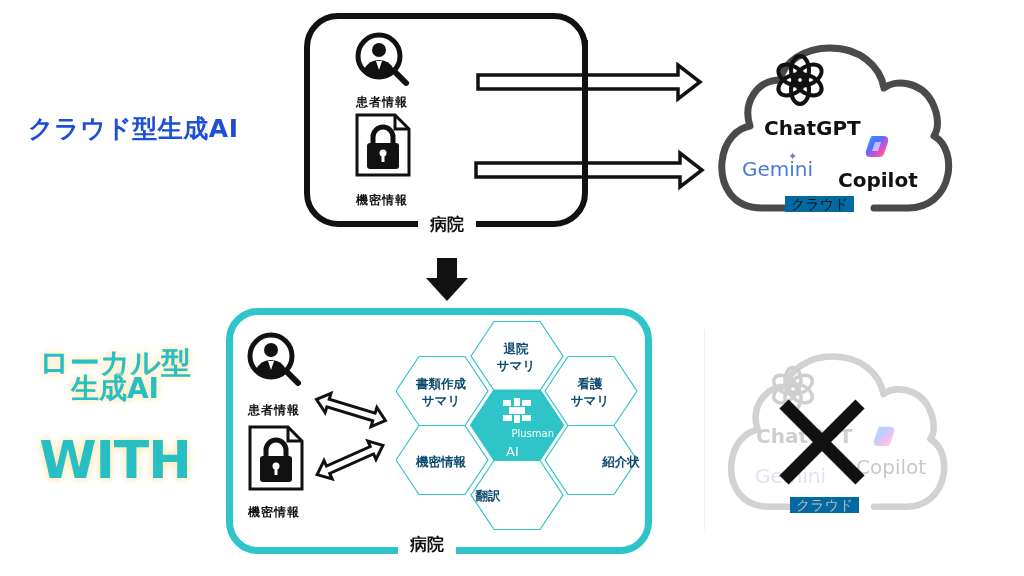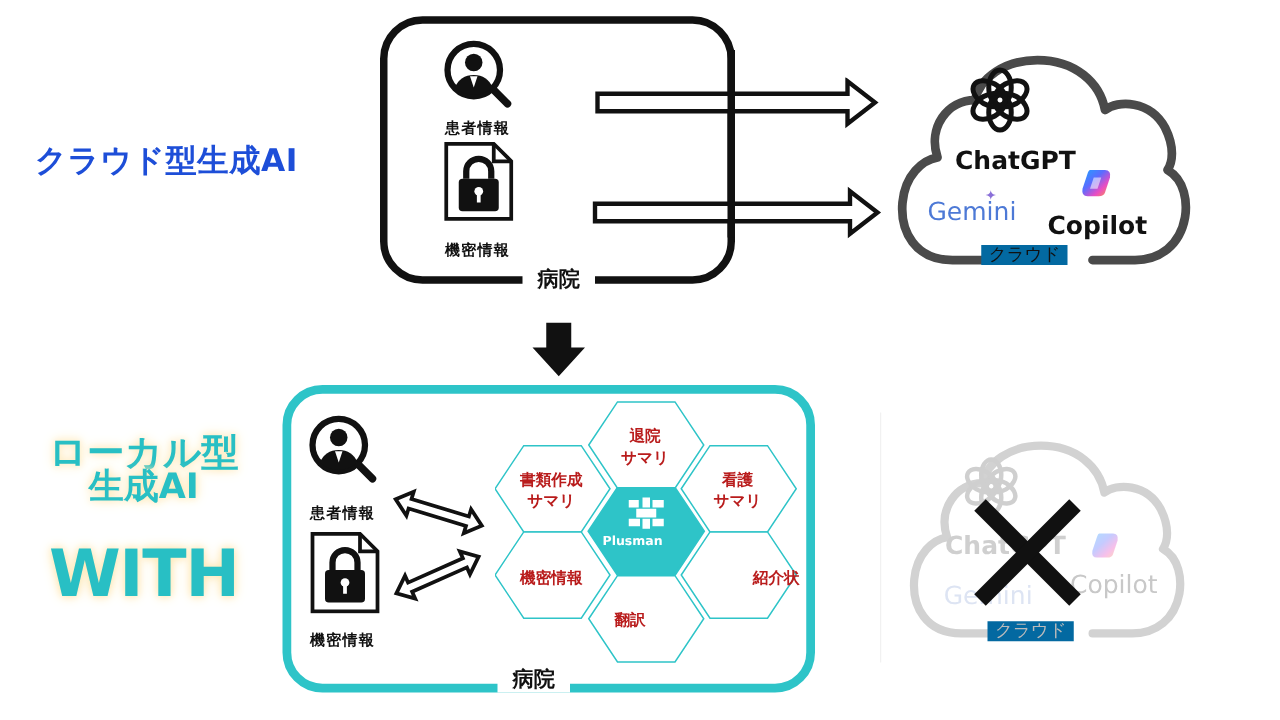--- a/index.html
+++ b/index.html
@@ -22,21 +22,21 @@
   .brand-chatgpt { font-size: 20px; font-weight: bold; color: #111; white-space: nowrap; }
   .brand-gemini { font-size: 20px; color: #4d79d6; white-space: nowrap; }
   .brand-copilot { font-size: 20px; font-weight: bold; color: #111; white-space: nowrap; text-align: center; }
 
   
   .local-title { left: 20px; width: 190px; text-align: center; color: #28bfc4; font-weight: bold;
                  text-shadow: 0 0 6px #fde9b8, 0 0 10px #fde9b8; white-space: nowrap; }
   .hosp-box-bottom { left: 226px; top: 308px; width: 412px; height: 232px; border: 7px solid #2ec4c8; border-radius: 32px; }
   .hosp-label-bottom { left: 398px; top: 534px; padding: 0 12px; background: #fff; font-size: 17px; font-weight: bold; line-height: 20px; }
 
-  .hex-label { font-size: 12.5px; font-weight: bold; text-align: center; line-height: 17px; white-space: nowrap; color: #b91c1c; }
+  .hex-label { font-size: 12.5px; font-weight: bold; text-align: center; line-height: 17px; white-space: nowrap; color: #0c4a6e; }
 
   .faded-panel { left: 704px; top: 330px; width: 1px; height: 200px; background: #f1f1f1; }
 </style>
 </head>
 <body>
 
 <div class="abs cloud-ai-title">クラウド型生成AI</div>
 
 <div class="abs hosp-box-top"></div>
 <div class="abs hosp-label-top">病院</div>
@@ -154,35 +154,35 @@
 <div class="abs hex-label" style="left:401px;top:375px;width:80px">
   <div>書類作成</div>
   <div>サマリ</div>
 </div>
 <div class="abs hex-label" style="left:550px;top:375px;width:80px">
   <div>看護</div>
   <div>サマリ</div>
 </div>
 <div class="abs hex-label" style="left:401px;top:453px;width:80px">機密情報</div>
 <div class="abs hex-label" style="left:581px;top:453px;width:80px">紹介状</div>
-<div class="abs hex-label" style="left:464px;top:487px;width:80px">翻訳</div>
+<div class="abs hex-label" style="left:448px;top:487px;width:80px">翻訳</div>
 
 <svg class="abs" style="left:500px;top:397px" width="34" height="28" viewBox="0 0 34 28">
   <g fill="#fff">
     <rect x="3" y="3" width="8" height="6"></rect>
       <rect x="14" y="1" width="6" height="8"></rect>
       <rect x="22" y="3" width="9" height="6"></rect>
     <rect x="9" y="10" width="16" height="7"></rect>
     <rect x="3" y="18" width="9" height="6"></rect>
       <rect x="14" y="18" width="6" height="8"></rect>
       <rect x="22" y="18" width="9" height="6"></rect>
   </g>
 </svg>
-<div class="abs" style="left:482px;top:428px;width:72px;text-align:left;color:#fff;font-size:10px;font-weight:bold">Plusman</div>
-<div class="abs" style="left:458px;top:444px;width:72px;color:#fff;font-size:13px">AI</div>
+<div class="abs" style="left:482px;top:428px;width:72px;text-align:right;color:#fff;font-size:10px;font-weight:normal">Plusman</div>
+<div class="abs" style="left:506px;top:444px;width:72px;color:#fff;font-size:13px">AI</div>
 
 <div class="abs faded-panel"></div>
 <svg class="abs" style="left:722px;top:346px" width="230" height="175" viewBox="0 0 245 180">
   <path d="M80 168 H50 C20 168 8 145 10 122 C12 100 26 88 38 86 C30 62 46 40 68 40 C72 22 92 8 118 8 C148 8 168 26 172 48 C182 40 208 40 220 62 C228 78 226 90 222 96 C236 104 238 122 236 134 C232 156 216 168 196 168 H162" fill="none" stroke="#d2d2d2" stroke-width="7" stroke-linecap="round" stroke-linejoin="round"></path>
 </svg>
 <svg class="abs" style="left:768px;top:364px" width="50" height="50" viewBox="0 0 56 56">
   <g fill="none" stroke="#cfcfcf" stroke-width="4">
     <ellipse cx="28" cy="18" rx="9" ry="14"></ellipse>
     <ellipse cx="28" cy="18" rx="9" ry="14" transform="rotate(60 28 28)"></ellipse>
     <ellipse cx="28" cy="18" rx="9" ry="14" transform="rotate(120 28 28)"></ellipse>

